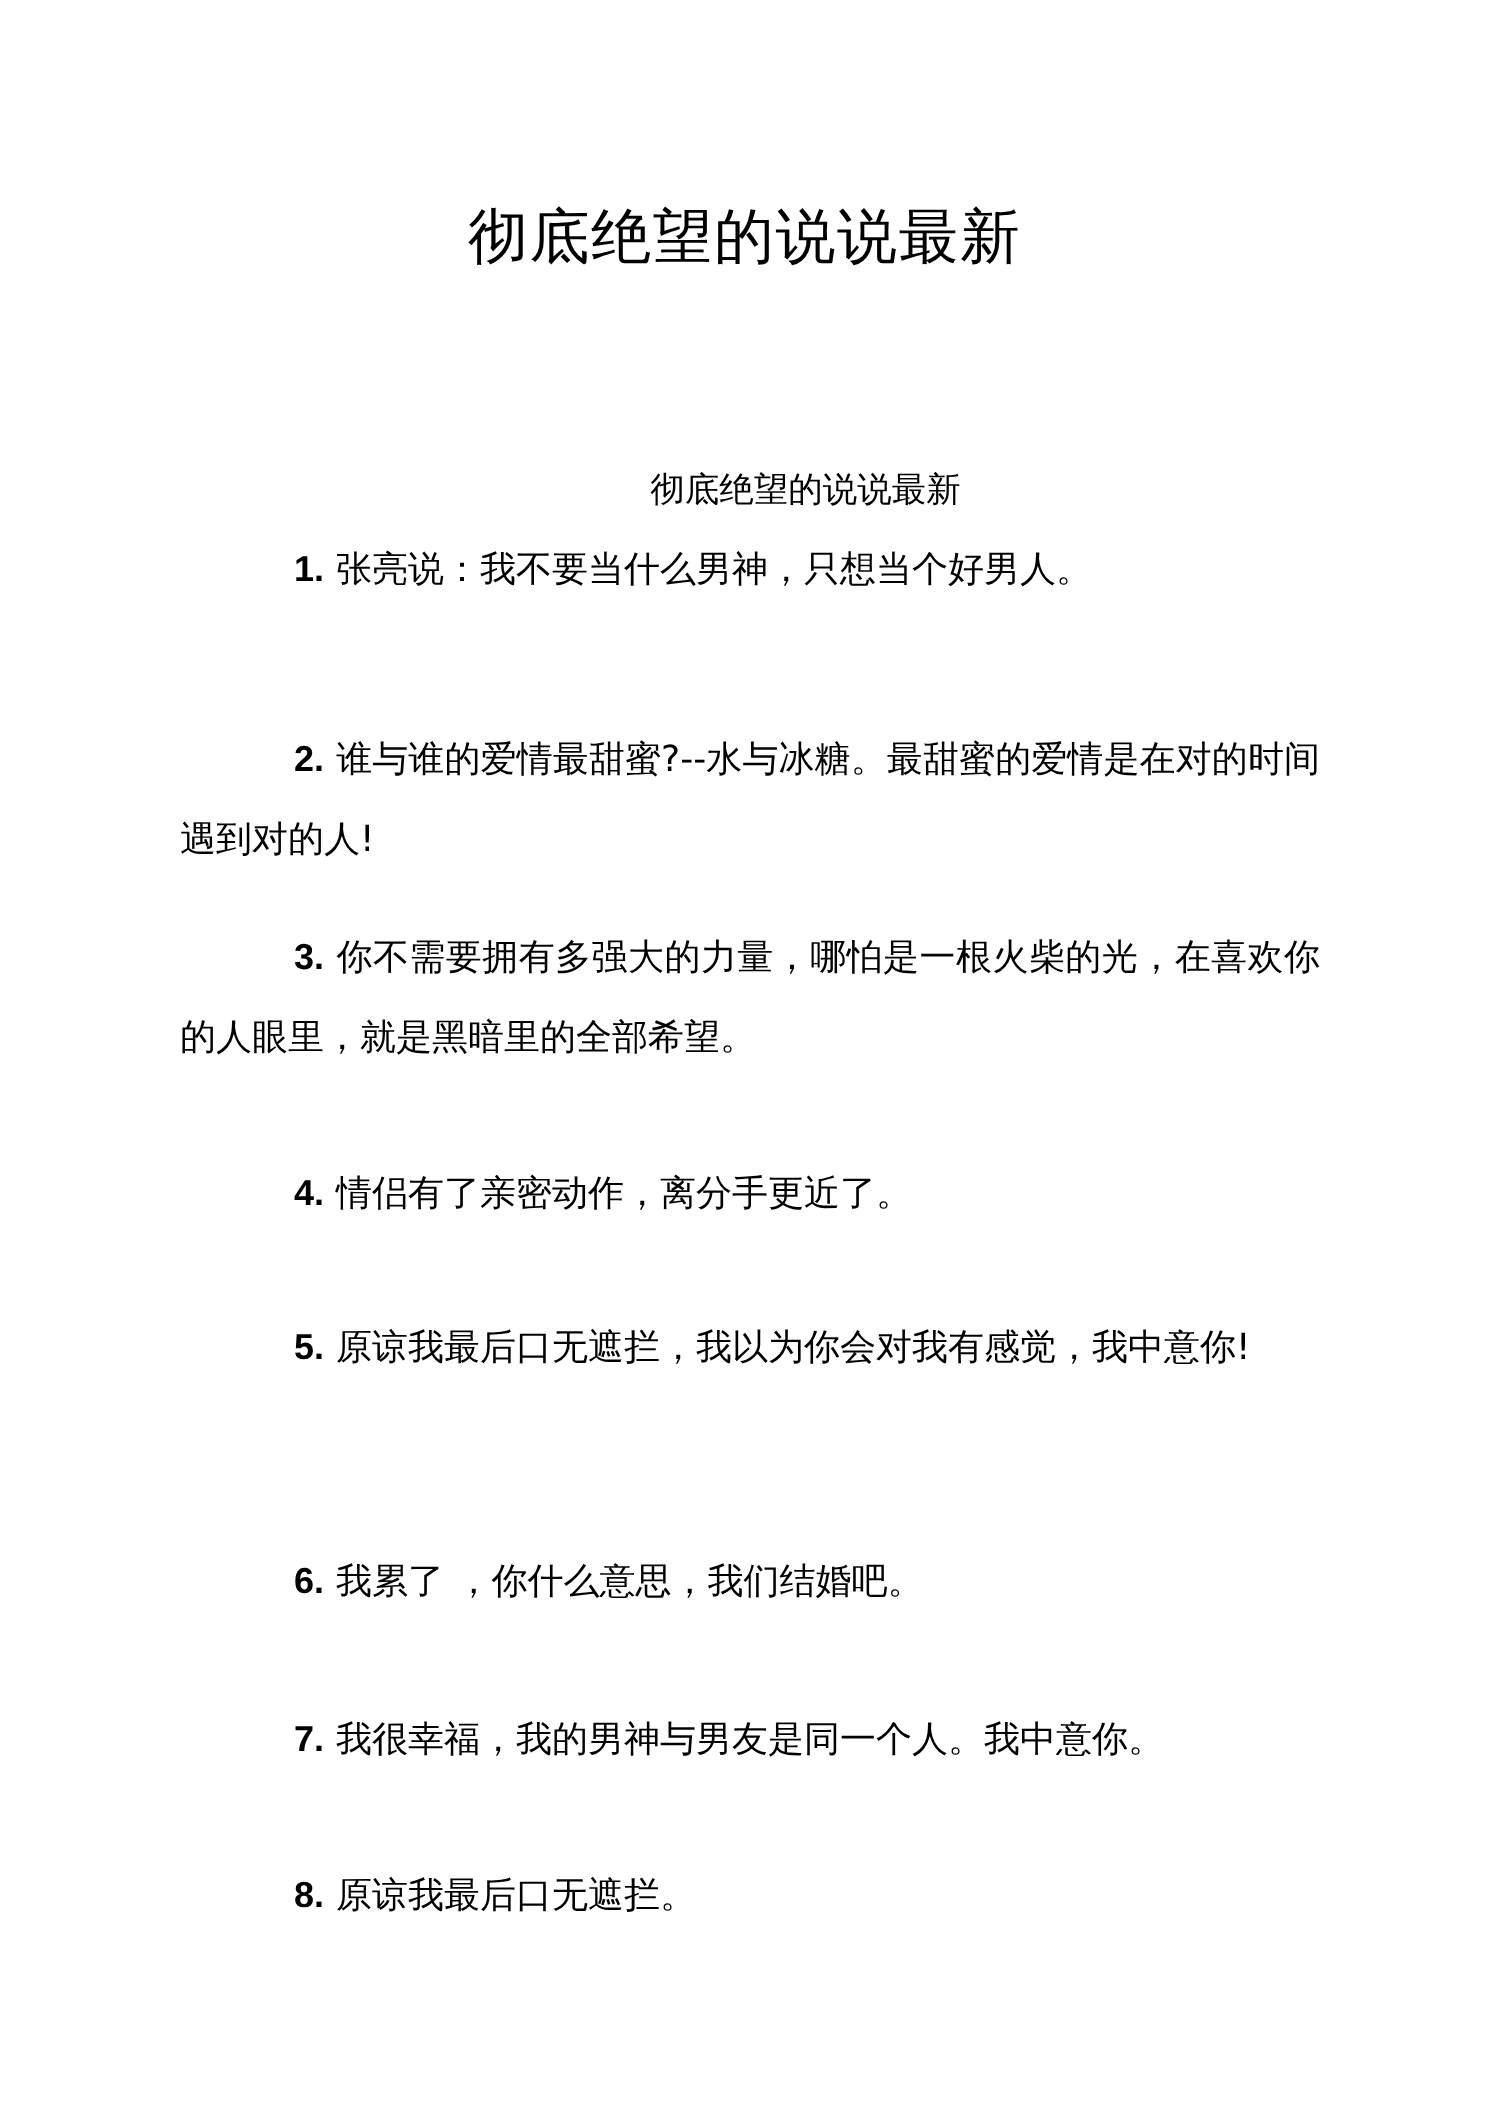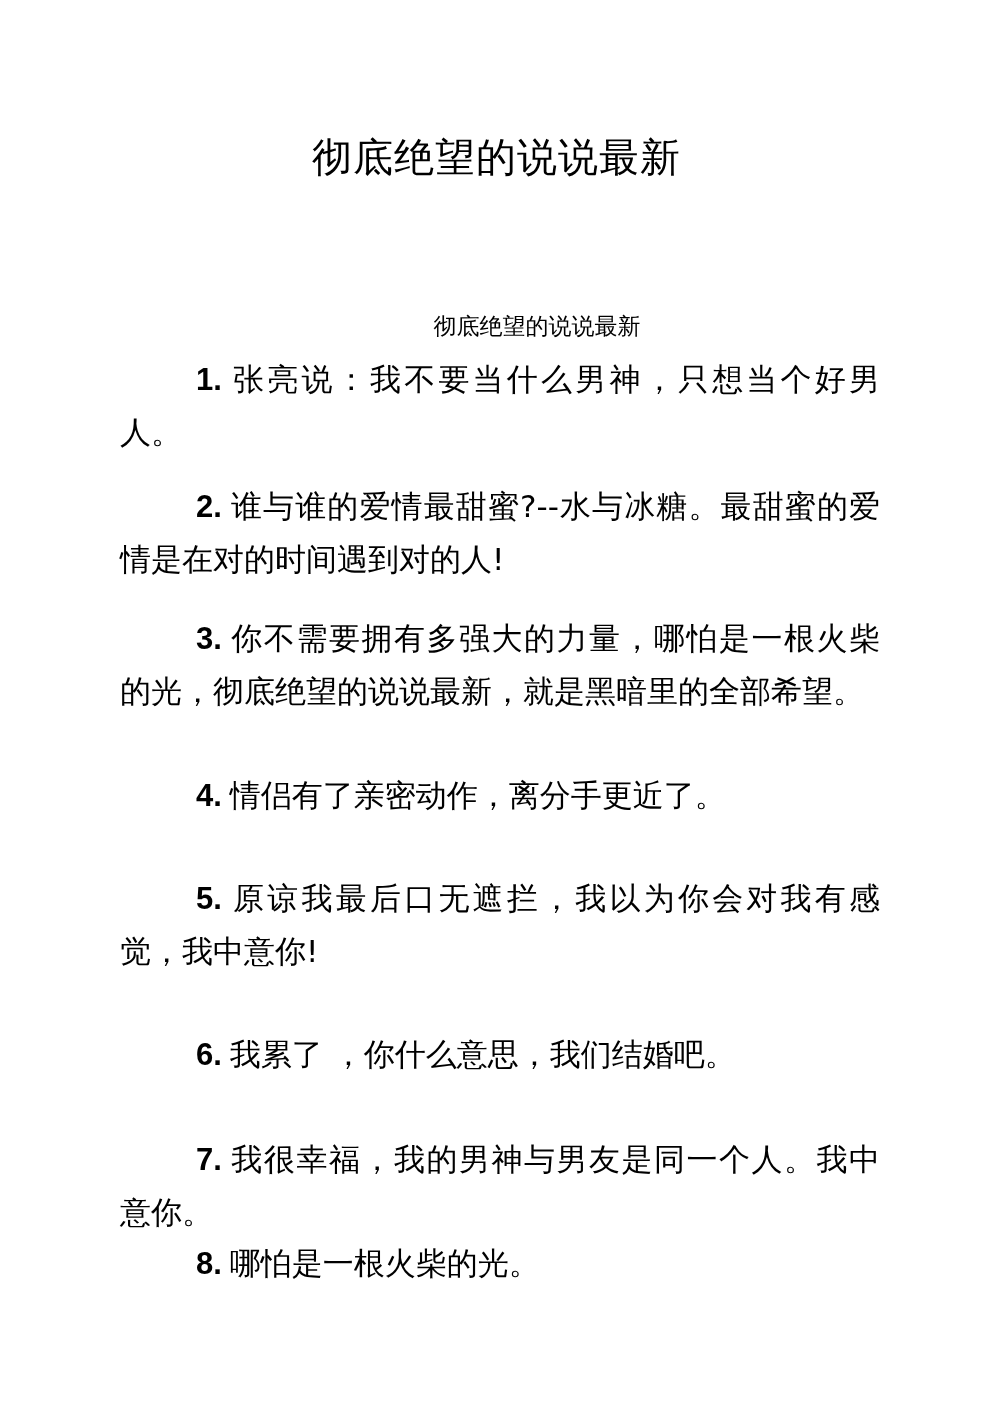--- a/index.html
+++ b/index.html
@@ -2,48 +2,48 @@
 <html><head>
 <meta charset="utf-8">
 <style>
   html, body { margin: 0; padding: 0; background: #ffffff; }
   body { width: 993px; height: 1404px; position: relative; overflow: hidden;
          font-family: "DejaVu Sans", "Liberation Sans", sans-serif; color: #000; }
   .title { position: absolute; top: 130px; left: 0; width: 993px; text-align: center;
            font-family: "DejaVu Serif", "Liberation Serif", serif; font-size: 40px; letter-spacing: 1px; }
   .subtitle { position: absolute; top: 311px; left: 0; width: 1074px; text-align: center;
               font-size: 23px; }
-  .item { position: absolute; left: 120px; width: 760px; font-size: 31px; line-height: 52px;
+  .item { position: absolute; left: 120px; width: 760px; font-size: 24px; line-height: 52px;
           text-indent: 76px; text-align: justify; }
   .num { font-family: "Liberation Sans", sans-serif; font-weight: bold; margin-right: 8px; }
 </style>
 </head>
 <body>
 
 <div>
   <div class="title">彻底绝望的说说最新</div>
   <div class="subtitle">彻底绝望的说说最新</div>
 
   <div class="item" style="top:353px">
     <span class="num">1.</span><span>张亮说：我不要当什么男神，只想当个好男人。</span>
   </div>
   <div class="item" style="top:480px">
     <span class="num">2.</span><span>谁与谁的爱情最甜蜜?--水与冰糖。最甜蜜的爱情是在对的时间遇到对的人!</span>
   </div>
   <div class="item" style="top:612px">
-    <span class="num">3.</span><span>你不需要拥有多强大的力量，哪怕是一根火柴的光，彻底绝望的说说最新，就是黑暗里的全部希望。</span>
+    <span class="num">3.</span><span>你不需要拥有多强大的力量，哪怕是一根火柴的光，在喜欢你的人眼里，就是黑暗里的全部希望。</span>
   </div>
   <div class="item" style="top:769px">
     <span class="num">4.</span><span>情侣有了亲密动作，离分手更近了。</span>
   </div>
   <div class="item" style="top:872px">
     <span class="num">5.</span><span>原谅我最后口无遮拦，我以为你会对我有感觉，我中意你!</span>
   </div>
   <div class="item" style="top:1028px">
     <span class="num">6.</span><span>我累了 ，你什么意思，我们结婚吧。</span>
   </div>
   <div class="item" style="top:1133px">
     <span class="num">7.</span><span>我很幸福，我的男神与男友是同一个人。我中意你。</span>
   </div>
   <div class="item" style="top:1237px">
-    <span class="num">8.</span><span>哪怕是一根火柴的光。</span>
+    <span class="num">8.</span><span>原谅我最后口无遮拦。</span>
   </div>
 </div>
 
 </body></html>

